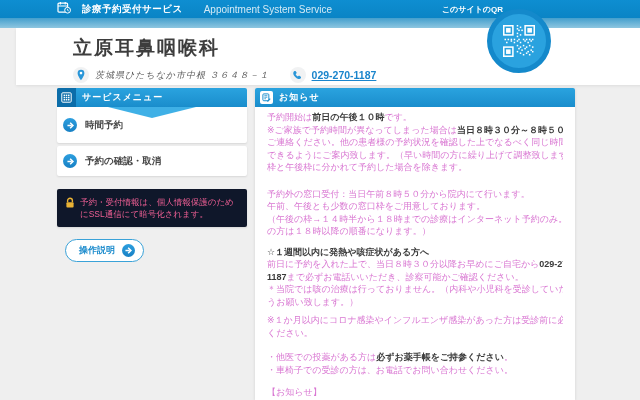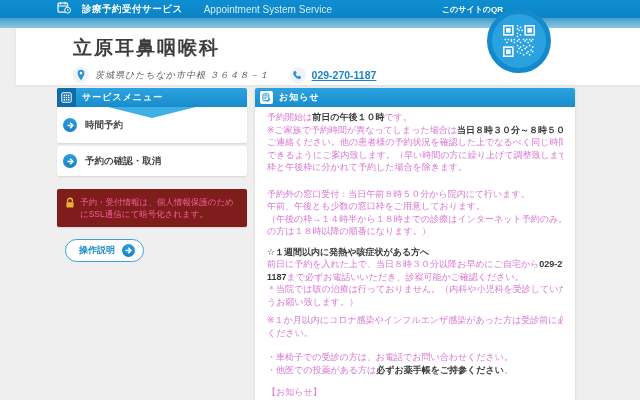--- a/index.html
+++ b/index.html
@@ -46,21 +46,21 @@
     width:0; height:0; border-left:44px solid transparent; border-right:44px solid transparent;
     border-top:11px solid #3fb0e6; z-index:2; }
   .menu-item { background:#fff; display:flex; align-items:center; gap:8px; padding-left:6px;
     font-size:9.5px; font-weight:bold; color:#454545; cursor:pointer;
     box-shadow:0 1px 2px rgba(0,0,0,.10); border-radius:2px; }
   .menu-item.first { height:36px; border-radius:0 0 2px 2px; }
   .menu-item.second { height:30px; margin-top:3px; }
   .arrow-circle { width:14px; height:14px; border-radius:50%; background:linear-gradient(#2d9fdf,#1780c4);
     display:inline-flex; align-items:center; justify-content:center; flex:none; }
   .arrow-circle.small { width:13px; height:13px; }
-  .ssl-note { margin-top:13px; background:#7f1d1d; border-radius:2px; padding:7px 8px;
+  .ssl-note { margin-top:13px; background:#0f172a; border-radius:2px; padding:7px 8px;
     display:flex; gap:5px; font-size:8.5px; line-height:12px; color:#ee5f94;
     box-shadow:0 1px 2px rgba(0,0,0,.10); }
   .lock-wrap { flex:none; padding-top:1px; }
   .help-btn { margin:12px 0 0 8px; display:inline-flex; align-items:center; gap:7px;
     background:#fff; border:1px solid #3aa2d8; border-radius:13px; padding:4px 8px 4px 13px;
     color:#1d8ccd; font-size:9px; font-weight:bold; cursor:pointer;
     font-family:"Liberation Sans","DejaVu Sans",sans-serif; }
 
   
   .notice-panel { position:absolute; left:255px; top:88px; width:320px; height:312px;
@@ -265,21 +265,21 @@
         <div class="nline"><span>前日に予約を入れた上で、当日８時３０分以降お早めにご自宅から</span><span class="nb">029-270-</span></div>
         <div class="nline"><span class="nb">1187</span><span>まで必ずお電話いいただき、診察可能かご確認ください。</span></div>
         <div class="nline"><span>＊当院では咳の治療は行っておりません。（内科や小児科を受診していただきますよ</span></div>
         <div class="nline"><span>うお願い致します。）</span></div>
       </div>
       <div class="nblock">
         <div class="nline"><span>※１か月以内にコロナ感染やインフルエンザ感染があった方は受診前に必ずご連絡</span></div>
         <div class="nline"><span>ください。</span></div>
       </div>
       <div class="nblock">
+        <div class="nline"><span>・他医での投薬がある方は</span><span class="nb">必ずお薬手帳をご持参ください</span><span>。</span></div>
         <div class="nline"><span>・車椅子での受診の方は、お電話でお問い合わせください。</span></div>
-        <div class="nline"><span>・他医での投薬がある方は</span><span class="nb">必ずお薬手帳をご持参ください</span><span>。</span></div>
       </div>
       <div class="nblock">
         <div class="nline"><span>【お知らせ】</span></div>
         <div class="nline"><span>・休診日については受付にてご確認ください。</span></div>
       </div>
     </div>
 </section>
 
 </body></html>

